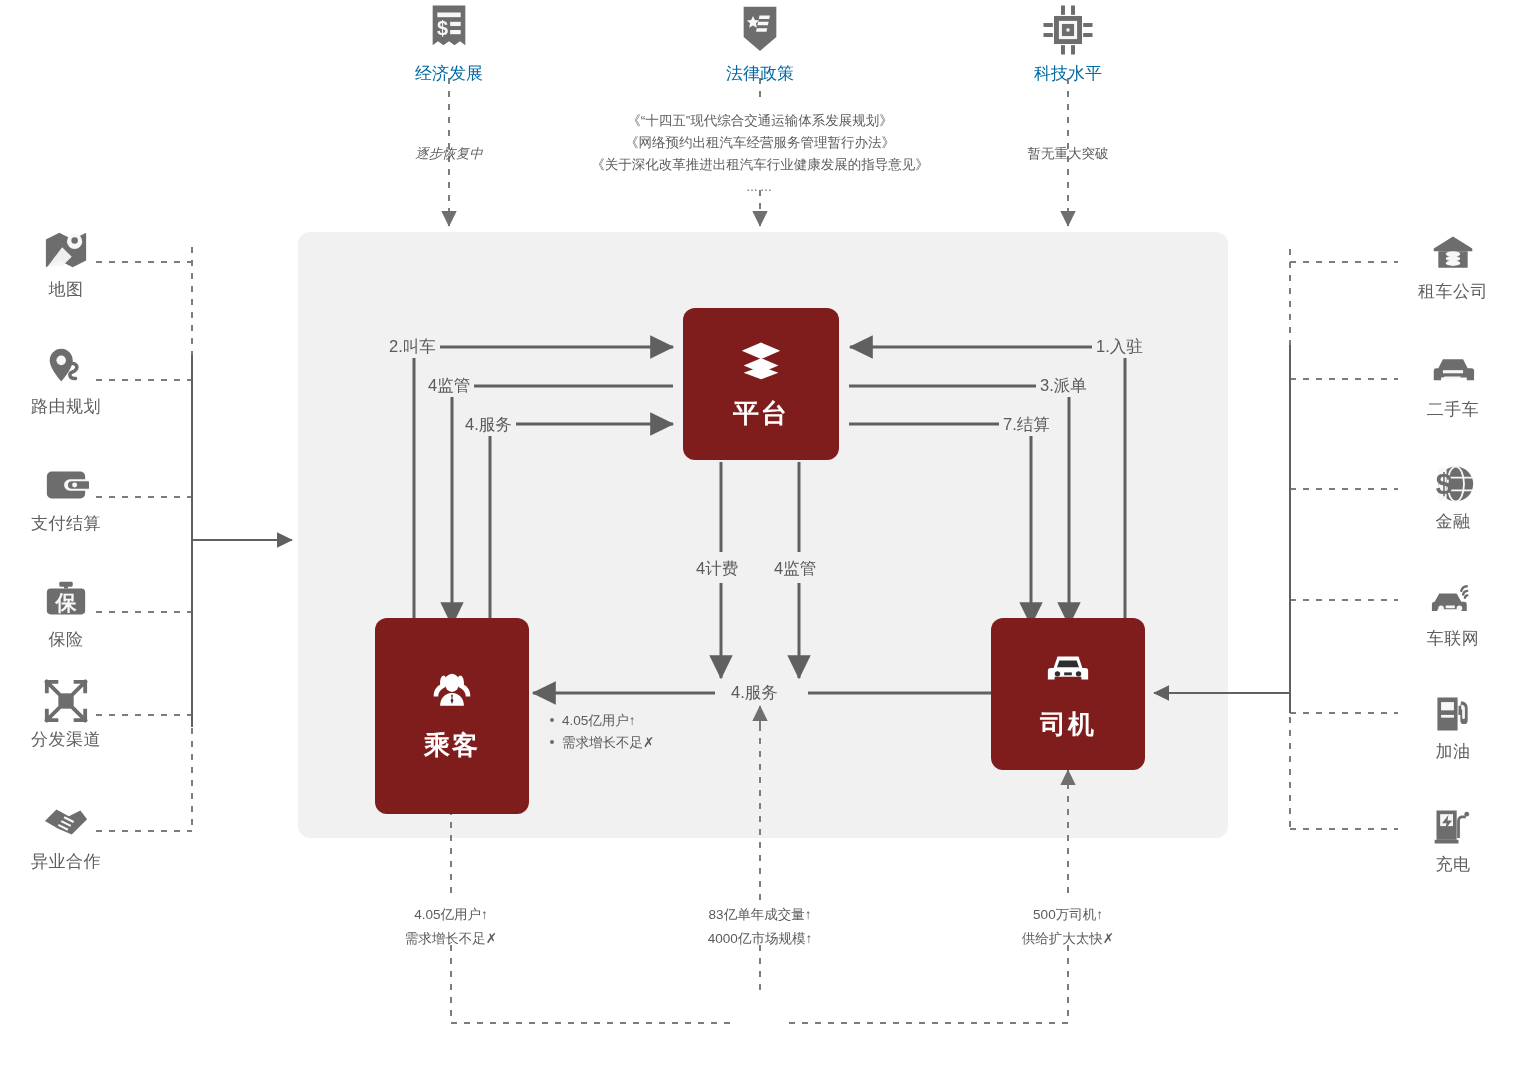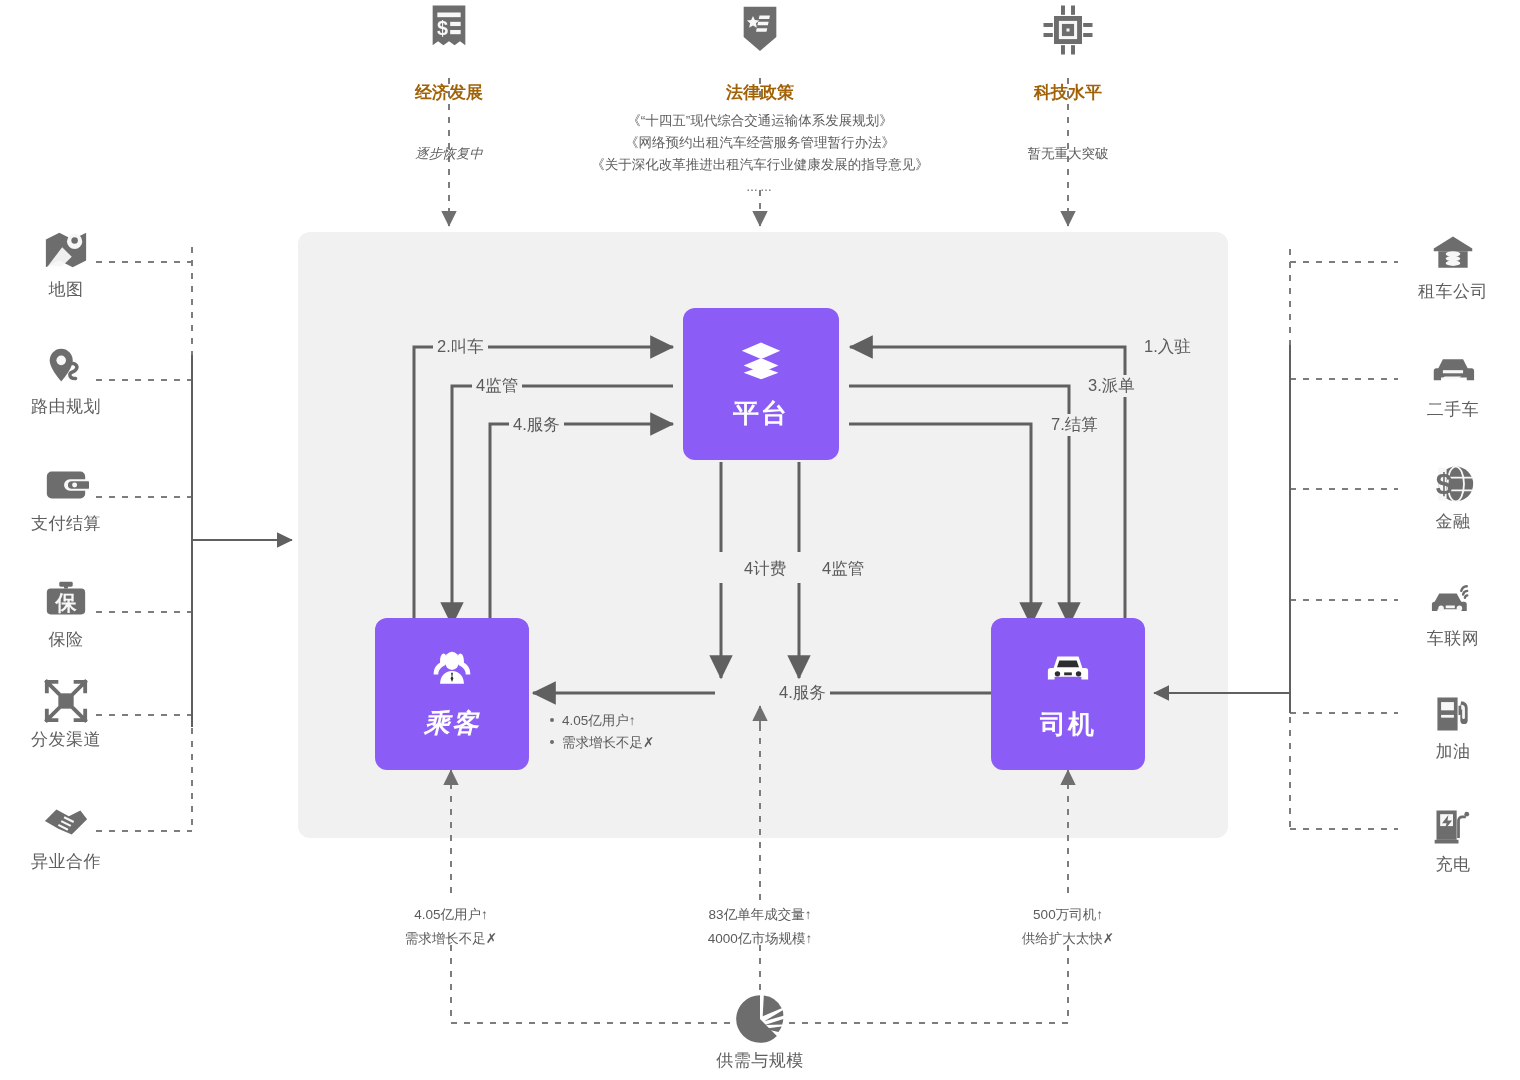--- a/index.html
+++ b/index.html
@@ -22,41 +22,41 @@
   
   .node{position:absolute;text-align:center;}
   .node .ico{display:block;margin:0 auto;}
   .node .lbl{
     display:block;margin-top:0;
     font-size:17px;color:#5e5e5e;white-space:nowrap;letter-spacing:.5px;
   }
 
   
   .topnode{position:absolute;text-align:center;width:240px;}
-  .topnode .lbl{font-size:17px;color:#a16207;display:block;margin-top:19px;white-space:nowrap;font-weight:bold;}
+  .topnode .lbl{font-size:17px;color:#0369a1;display:block;margin-top:0;white-space:nowrap;}
   .topnote{
     position:absolute;text-align:center;font-size:13.5px;color:#5e5e5e;
     line-height:22px;white-space:nowrap;
   }
 
   
   .darkbox{
-    position:absolute;background:#8b5cf6;border-radius:12px;
+    position:absolute;background:#7f1d1d;border-radius:12px;
     display:flex;flex-direction:column;align-items:center;justify-content:center;
     color:#ffffff;
   }
   .darkbox .bx-ico{display:block;}
   .darkbox .bx-lbl{
     font-size:26px;font-weight:bold;color:#fff;margin-top:10px;letter-spacing:2px;
   }
 
   
   .flow{
     position:absolute;font-size:16.5px;color:#5b5b5b;white-space:nowrap;
-    background:#f1f1f1;padding:0 4px;margin-left:48px;
+    background:#f1f1f1;padding:0 4px;
   }
   .metric{
     position:absolute;font-size:13.5px;color:#5b5b5b;line-height:22px;white-space:nowrap;
   }
   .metric .dot{display:inline-block;width:4px;height:4px;border-radius:50%;
     background:#6d6d6d;vertical-align:middle;margin-right:8px;margin-bottom:3px;}
   .botmetric{
     position:absolute;font-size:13.5px;color:#5b5b5b;line-height:24px;
     text-align:center;white-space:nowrap;
   }
@@ -362,21 +362,21 @@
     <span class="bx-ico">
       <svg width="44" height="44" viewBox="0 0 48 48">
         <polygon points="24,5 45,14 24,23 3,14" fill="#ffffff"></polygon>
         <polygon points="24,22 43,30 24,38 5,30" fill="#ffffff"></polygon>
         <polygon points="24,31 43,38 24,45 5,38" fill="#ffffff"></polygon>
       </svg>
     </span>
     <span class="bx-lbl">平台</span>
   </div>
 
-  <div class="darkbox" style="left:375px;top:618px;width:154px;height:152px;font-style:italic;">
+  <div class="darkbox" style="left:375px;top:618px;width:154px;height:196px;">
     <span class="bx-ico">
       <svg width="44" height="44" viewBox="0 0 48 48">
         <path fill="#ffffff" d="M11 14c0-5 2-8 4-8s3 3 3 7c0 3-1 5-2 6 -4 2-7 5-7 10h-5c0-7 3-11 7-13 -0.6-0.6-0 0-0 0z"></path>
         <path fill="#ffffff" d="M37 14c0-5-2-8-4-8s-3 3-3 7c0 3 1 5 2 6 4 2 7 5 7 10h5c0-7-3-11-7-13z"></path>
         <ellipse cx="24" cy="14" rx="8" ry="10" fill="#ffffff"></ellipse>
         <path fill="#ffffff" d="M24 25c8 0 13 6 13 14H11c0-8 5-14 13-14z"></path>
         <path fill="#2e2e2e" d="M23 27h2l-0.6 4 1.2 2 -1.6 4 -1.6 -4 1.2 -2z"></path>
       </svg>
     </span>
     <span class="bx-lbl">乘客</span>
@@ -424,26 +424,14 @@
   <div class="botmetric" style="left:645px;top:903px;width:230px;">
     <div>83亿单年成交量↑</div>
     <div>4000亿市场规模↑</div>
   </div>
 
   <div class="botmetric" style="left:968px;top:903px;width:200px;">
     <div>500万司机↑</div>
     <div>供给扩大太快✗</div>
   </div>
 
-  <div class="node" style="left:700px;top:993px;width:120px;">
-    <span class="ico">
-      <svg width="52" height="52" viewBox="0 0 48 48">
-        <path fill="#6d6d6d" d="M24 24 L24 2 A22 22 0 1 0 24 46 A22 22 0 0 0 39.6 39.6 Z"></path>
-        <path fill="#6d6d6d" d="M26.5 21.5 L44 14 A21 21 0 0 0 27.5 2.3 Z"></path>
-        <path fill="#6d6d6d" d="M28 26 L45.5 21 A20 20 0 0 0 45 16 Z"></path>
-        <path fill="#6d6d6d" d="M28.5 29.5 L44.5 29 A20 20 0 0 0 45.5 24 Z"></path>
-        <path fill="#6d6d6d" d="M28 33 L41 36 A19 19 0 0 0 44 31 Z"></path>
-      </svg>
-    </span>
-    <span class="lbl" style="font-size:17px;">供需与规模</span>
-  </div>
 
 </div>
 
 </body></html>

